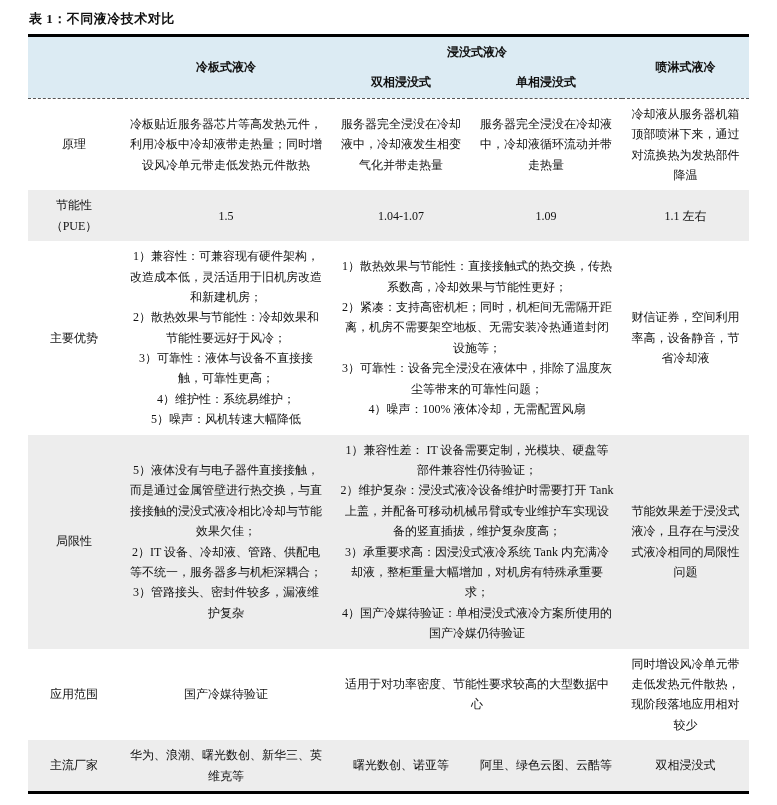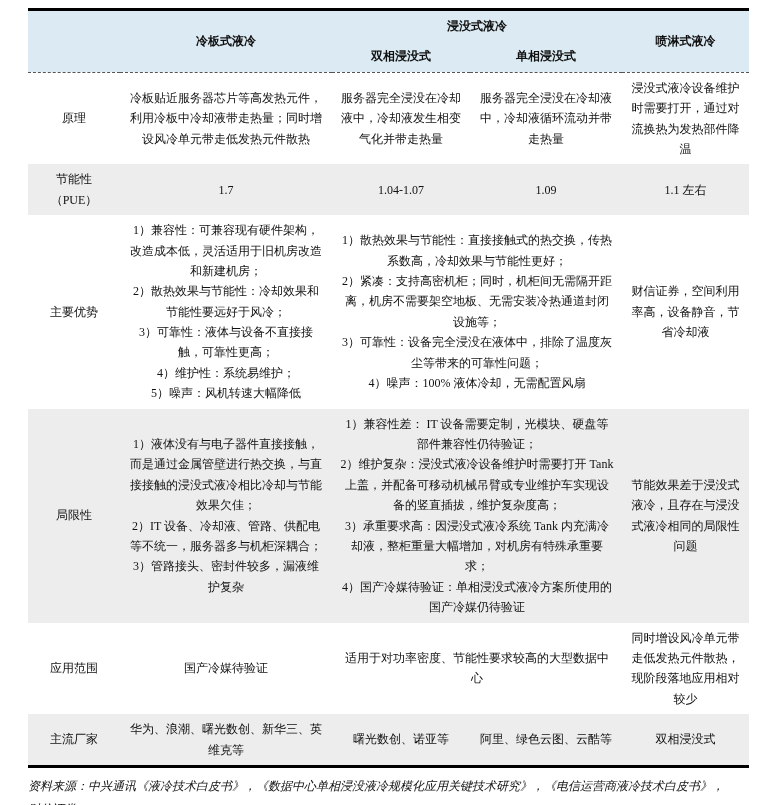--- a/index.html
+++ b/index.html
@@ -70,20 +70,21 @@
   .footer .source {
     display: block;
     max-width: 700px;
   }
 </style>
 </head>
 <body>
 
 <div class="page">
 
+  <div class="table-title">表 1：不同液冷技术对比</div>
 
   <table class="cmp">
     <colgroup>
       <col style="width:92px">
       <col style="width:212px">
       <col style="width:138px">
       <col style="width:152px">
       <col style="width:127px">
     </colgroup>
     <thead>
@@ -97,46 +98,46 @@
         <th class="hb">双相浸没式</th>
         <th class="hb">单相浸没式</th>
       </tr>
     </thead>
     <tbody>
       <tr>
         <td class="row-label">原理</td>
         <td class="multi">冷板贴近服务器芯片等高发热元件，利用冷板中冷却液带走热量；同时增设风冷单元带走低发热元件散热</td>
         <td class="multi">服务器完全浸没在冷却液中，冷却液发生相变气化并带走热量</td>
         <td class="multi">服务器完全浸没在冷却液中，冷却液循环流动并带走热量</td>
-        <td class="multi">浸没式液冷设备维护时需要打开，通过对流换热为发热部件降温</td>
+        <td class="multi">冷却液从服务器机箱顶部喷淋下来，通过对流换热为发热部件降温</td>
       </tr>
       <tr class="stripe">
         <td class="row-label">节能性
 （PUE）</td>
-        <td>1.7</td>
+        <td>1.5</td>
         <td>1.04-1.07</td>
         <td>1.09</td>
         <td>1.1 左右</td>
       </tr>
       <tr>
         <td class="row-label">主要优势</td>
         <td class="multi">1）兼容性：可兼容现有硬件架构，改造成本低，灵活适用于旧机房改造和新建机房；
 2）散热效果与节能性：冷却效果和节能性要远好于风冷；
 3）可靠性：液体与设备不直接接触，可靠性更高；
 4）维护性：系统易维护；
 5）噪声：风机转速大幅降低</td>
         <td class="multi" colspan="2">1）散热效果与节能性：直接接触式的热交换，传热系数高，冷却效果与节能性更好；
 2）紧凑：支持高密机柜；同时，机柜间无需隔开距离，机房不需要架空地板、无需安装冷热通道封闭设施等；
 3）可靠性：设备完全浸没在液体中，排除了温度灰尘等带来的可靠性问题；
 4）噪声：100% 液体冷却，无需配置风扇</td>
         <td class="multi">财信证券，空间利用率高，设备静音，节省冷却液</td>
       </tr>
       <tr class="stripe">
         <td class="row-label">局限性</td>
-        <td class="multi">1）液体没有与电子器件直接接触，而是通过金属管壁进行热交换，与直接接触的浸没式液冷相比冷却与节能效果欠佳；
+        <td class="multi">5）液体没有与电子器件直接接触，而是通过金属管壁进行热交换，与直接接触的浸没式液冷相比冷却与节能效果欠佳；
 2）IT 设备、冷却液、管路、供配电等不统一，服务器多与机柜深耦合；
 3）管路接头、密封件较多，漏液维护复杂</td>
         <td class="multi" colspan="2">1）兼容性差： IT 设备需要定制，光模块、硬盘等部件兼容性仍待验证；
 2）维护复杂：浸没式液冷设备维护时需要打开 Tank 上盖，并配备可移动机械吊臂或专业维护车实现设备的竖直插拔，维护复杂度高；
 3）承重要求高：因浸没式液冷系统 Tank 内充满冷却液，整柜重量大幅增加，对机房有特殊承重要求；
 4）国产冷媒待验证：单相浸没式液冷方案所使用的国产冷媒仍待验证</td>
         <td class="multi">节能效果差于浸没式液冷，且存在与浸没式液冷相同的局限性问题</td>
       </tr>
       <tr>
         <td class="row-label">应用范围</td>

